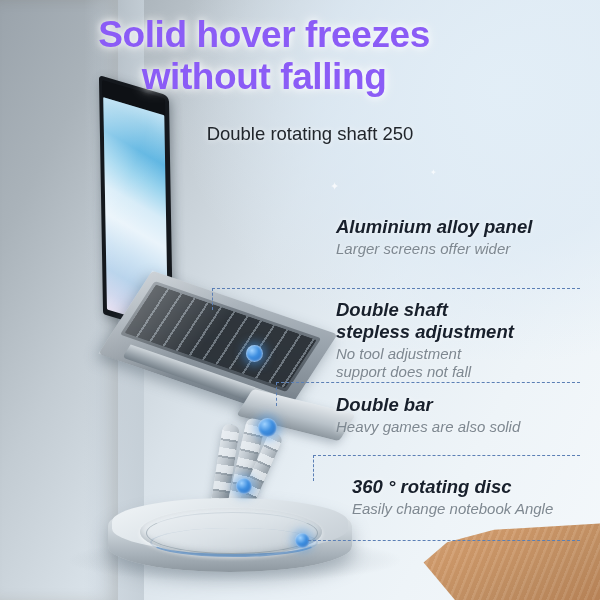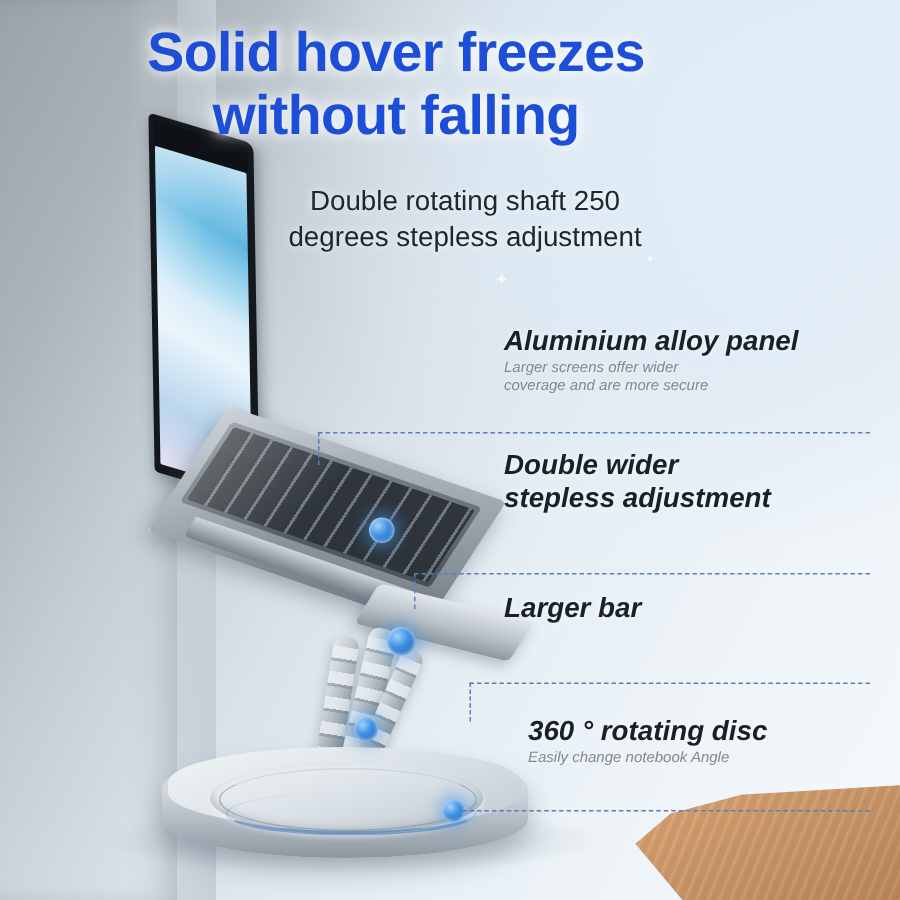--- a/index.html
+++ b/index.html
@@ -185,37 +185,37 @@
   #dot-disc{left:295px;top:533px;width:15px;height:15px;}
 
   
   .lead{position:absolute;border-color:#5b7fb5;}
   .lead-h{border-top:1px dashed #5b7fb5;height:0;}
   .lead-v{border-left:1px dashed #5b7fb5;width:0;}
 
   
   .headline{
     position:absolute;left:0;top:14px;width:528px;text-align:center;
-    font-size:37px;font-weight:bold;line-height:1.13;color:#1d4ed8;
+    font-size:37px;font-weight:bold;line-height:1.13;color:#8b5cf6;
     letter-spacing:-.4px;
     text-shadow:0 0 7px rgba(255,255,255,.92),0 0 14px rgba(255,255,255,.8);
   }
   .headline .l2{display:block;}
   .subhead{
     position:absolute;left:130px;top:122px;width:360px;text-align:center;
     font-size:18.5px;line-height:1.32;color:#21262c;
     text-shadow:0 0 6px rgba(255,255,255,.85);
   }
   .callout{position:absolute;font-style:italic;}
   .co-title{
     font-size:18.5px;font-weight:bold;color:#18202c;line-height:1.18;
     text-shadow:0 0 5px rgba(255,255,255,.8);
   }
   .co-desc{
-    font-size:10px;color:#7e8891;line-height:1.22;margin-top:2px;
+    font-size:15px;color:#7e8891;line-height:1.22;margin-top:2px;
     text-shadow:0 0 5px rgba(255,255,255,.75);
   }
   #co1{left:336px;top:216px;}
   #co2{left:336px;top:299px;}
   #co3{left:336px;top:394px;}
   #co4{left:352px;top:476px;}
 
   
   .spark{position:absolute;color:rgba(255,255,255,.75);font-size:11px;}
 </style>
@@ -277,43 +277,48 @@
 
   <div class="lead lead-h" style="left:308px;top:540px;width:272px;"></div>
 
   <div class="headline">
     <span>Solid hover freezes</span>
     <span class="l2">without falling</span>
   </div>
 
   <div class="subhead">
     <span>Double rotating shaft 250</span><br>
-    <span>degrees stepless adjustment</span>
   </div>
 
   <div class="callout" id="co1">
     <div class="co-title">
       <span>Aluminium alloy panel</span>
     </div>
     <div class="co-desc">
       <span>Larger screens offer wider</span><br>
-      <span>coverage and are more secure</span>
     </div>
   </div>
 
   <div class="callout" id="co2">
     <div class="co-title">
-      <span>Double wider</span><br>
+      <span>Double shaft</span><br>
       <span>stepless adjustment</span>
+    </div>
+    <div class="co-desc">
+      <span>No tool adjustment</span><br>
+      <span>support does not fall</span>
     </div>
   </div>
 
   <div class="callout" id="co3">
     <div class="co-title">
-      <span>Larger bar</span>
+      <span>Double bar</span>
+    </div>
+    <div class="co-desc">
+      <span>Heavy games are also solid</span>
     </div>
   </div>
 
   <div class="callout" id="co4">
     <div class="co-title">
       <span>360 ° rotating disc</span>
     </div>
     <div class="co-desc">
       <span>Easily change notebook Angle</span>
     </div>

